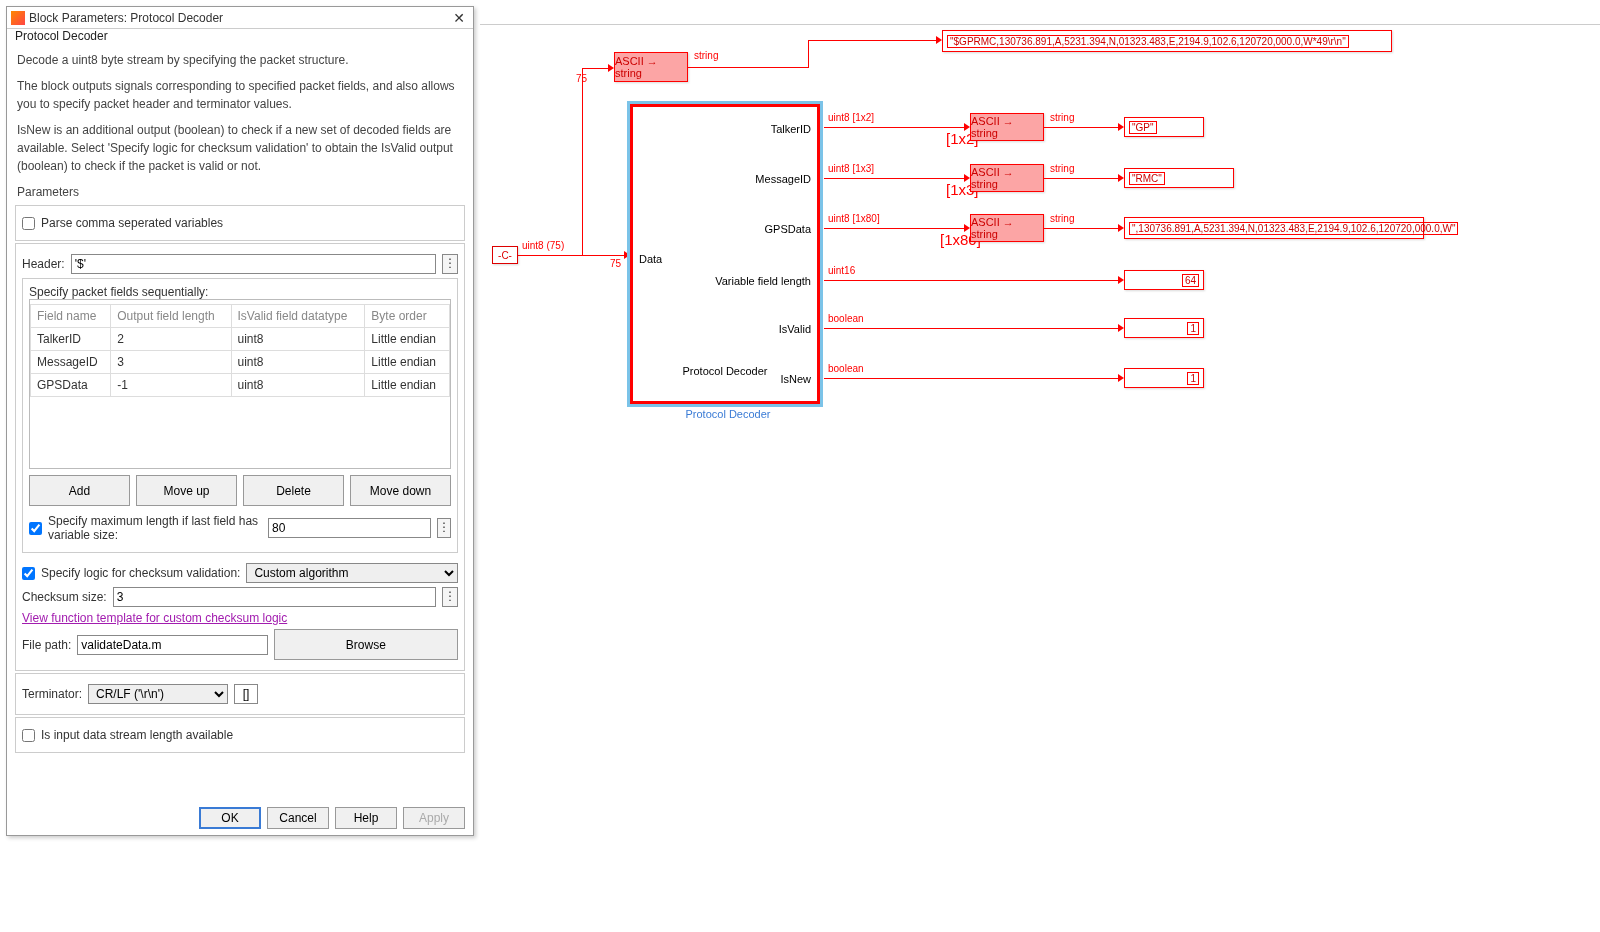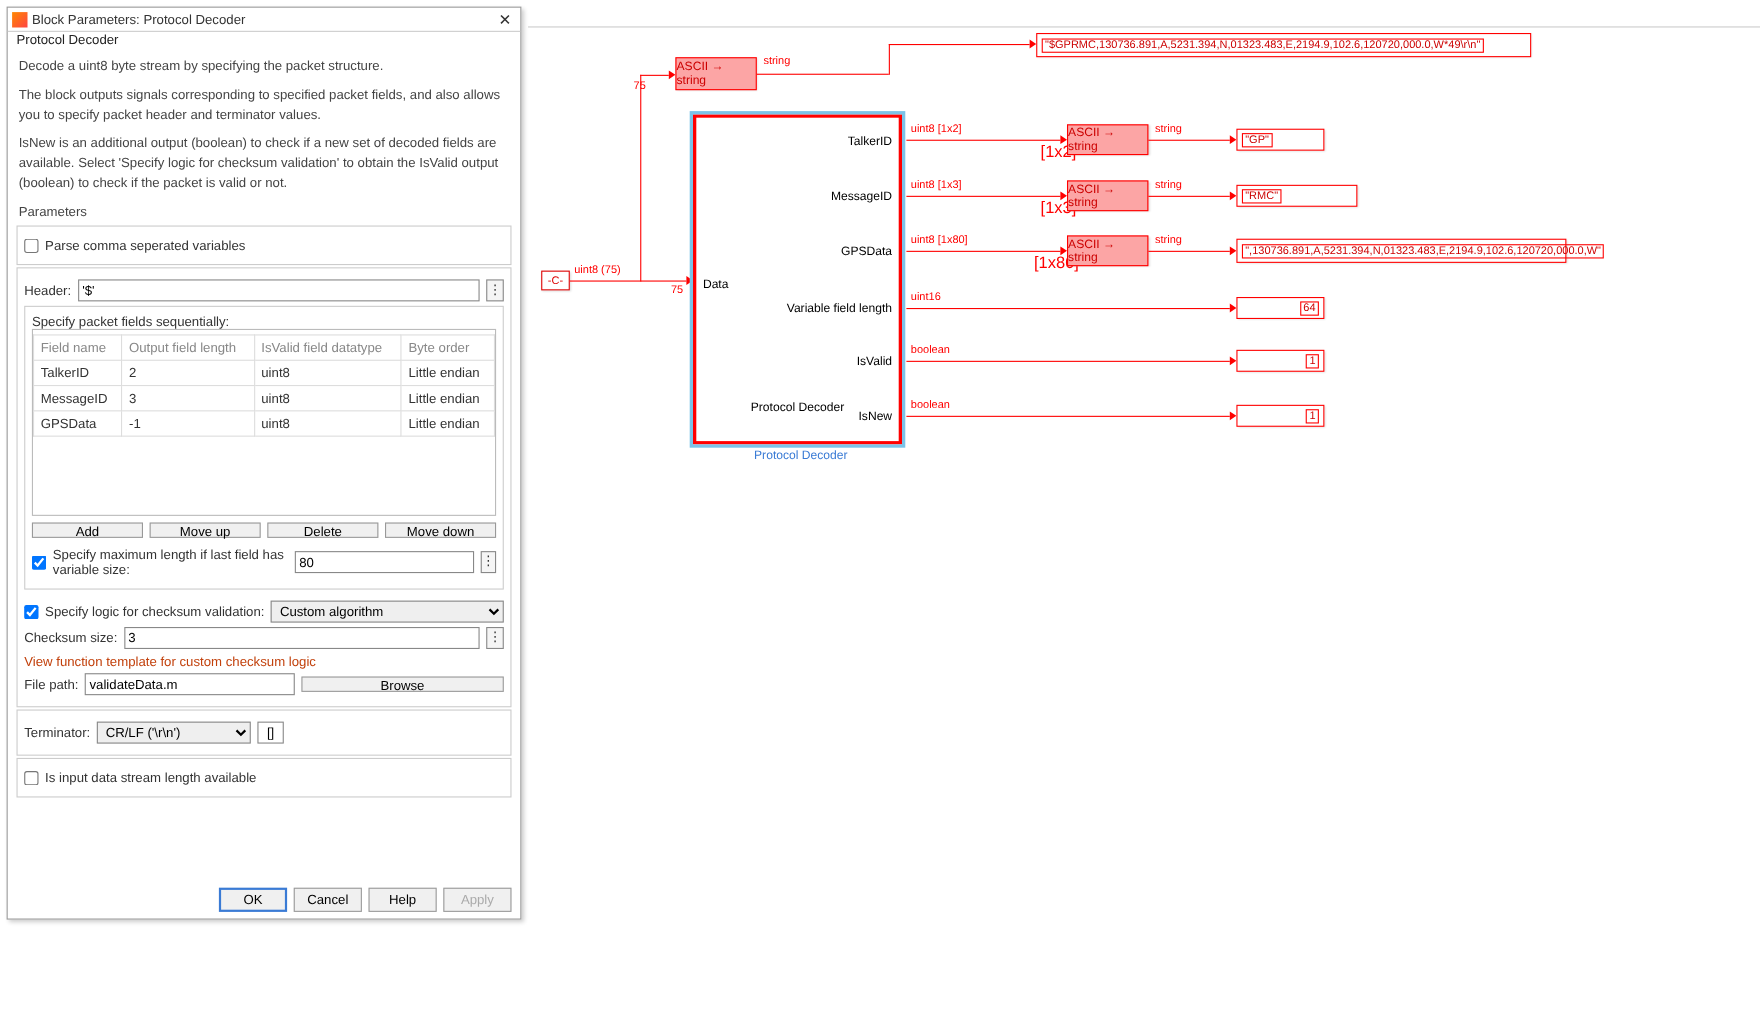--- a/index.html
+++ b/index.html
@@ -18,22 +18,22 @@
 .chk { width: 13px; height: 13px; }
 input[type=text], select { font-size: 12px; padding: 1px 3px; border: 1px solid #888; height: 20px; }
 .dots { width: 16px; height: 20px; border: 1px solid #888; text-align: center; line-height: 16px; background: #f5f5f5; cursor: pointer; }
 .subgroup { border: 1px solid #ccc; padding: 6px; margin-top: 4px; }
 .tbl { width: 100%; border: 1px solid #bbb; border-collapse: collapse; margin-top: 4px; }
 .tbl th, .tbl td { border: 1px solid #ddd; padding: 4px 6px; text-align: left; font-weight: normal; }
 .tbl th { color: #888; background: #fff; }
 .tblwrap { height: 170px; border: 1px solid #bbb; }
 .tblwrap .tbl { border: none; }
 .btnrow { display: flex; gap: 6px; margin-top: 6px; }
-.btn { flex: 1; height: 14px; border: 1px solid #999; background: #f0f0f0; font-size: 12px; cursor: pointer; }
-.linklike { color: #c2410c; cursor: pointer; }
+.btn { flex: 1; height: 31px; border: 1px solid #999; background: #f0f0f0; font-size: 12px; cursor: pointer; }
+.linklike { color: #a21caf; text-decoration: underline; cursor: pointer; }
 .footer { position: absolute; bottom: 6px; right: 8px; display: flex; gap: 6px; }
 .footer .fbtn { width: 62px; height: 22px; border: 1px solid #999; background: #f0f0f0; font-size: 12px; }
 .footer .fbtn.primary { border: 2px solid #3a7bd5; }
 .footer .fbtn.disabled { color: #aaa; }
 
 
 .canvas { position: absolute; left: 480px; top: 0; right: 0; bottom: 0; }
 .canvas .topline { position: absolute; left: 0; top: 24px; right: 0; border-top: 1px solid #ccc; }
 .blk { position: absolute; border: 1px solid #f00; background: #fca5a5; box-shadow: 1px 1px 2px rgba(0,0,0,0.15); font-size: 11px; color: #c00; display: flex; align-items: center; justify-content: center; }
 .wire { position: absolute; background: #f00; }

